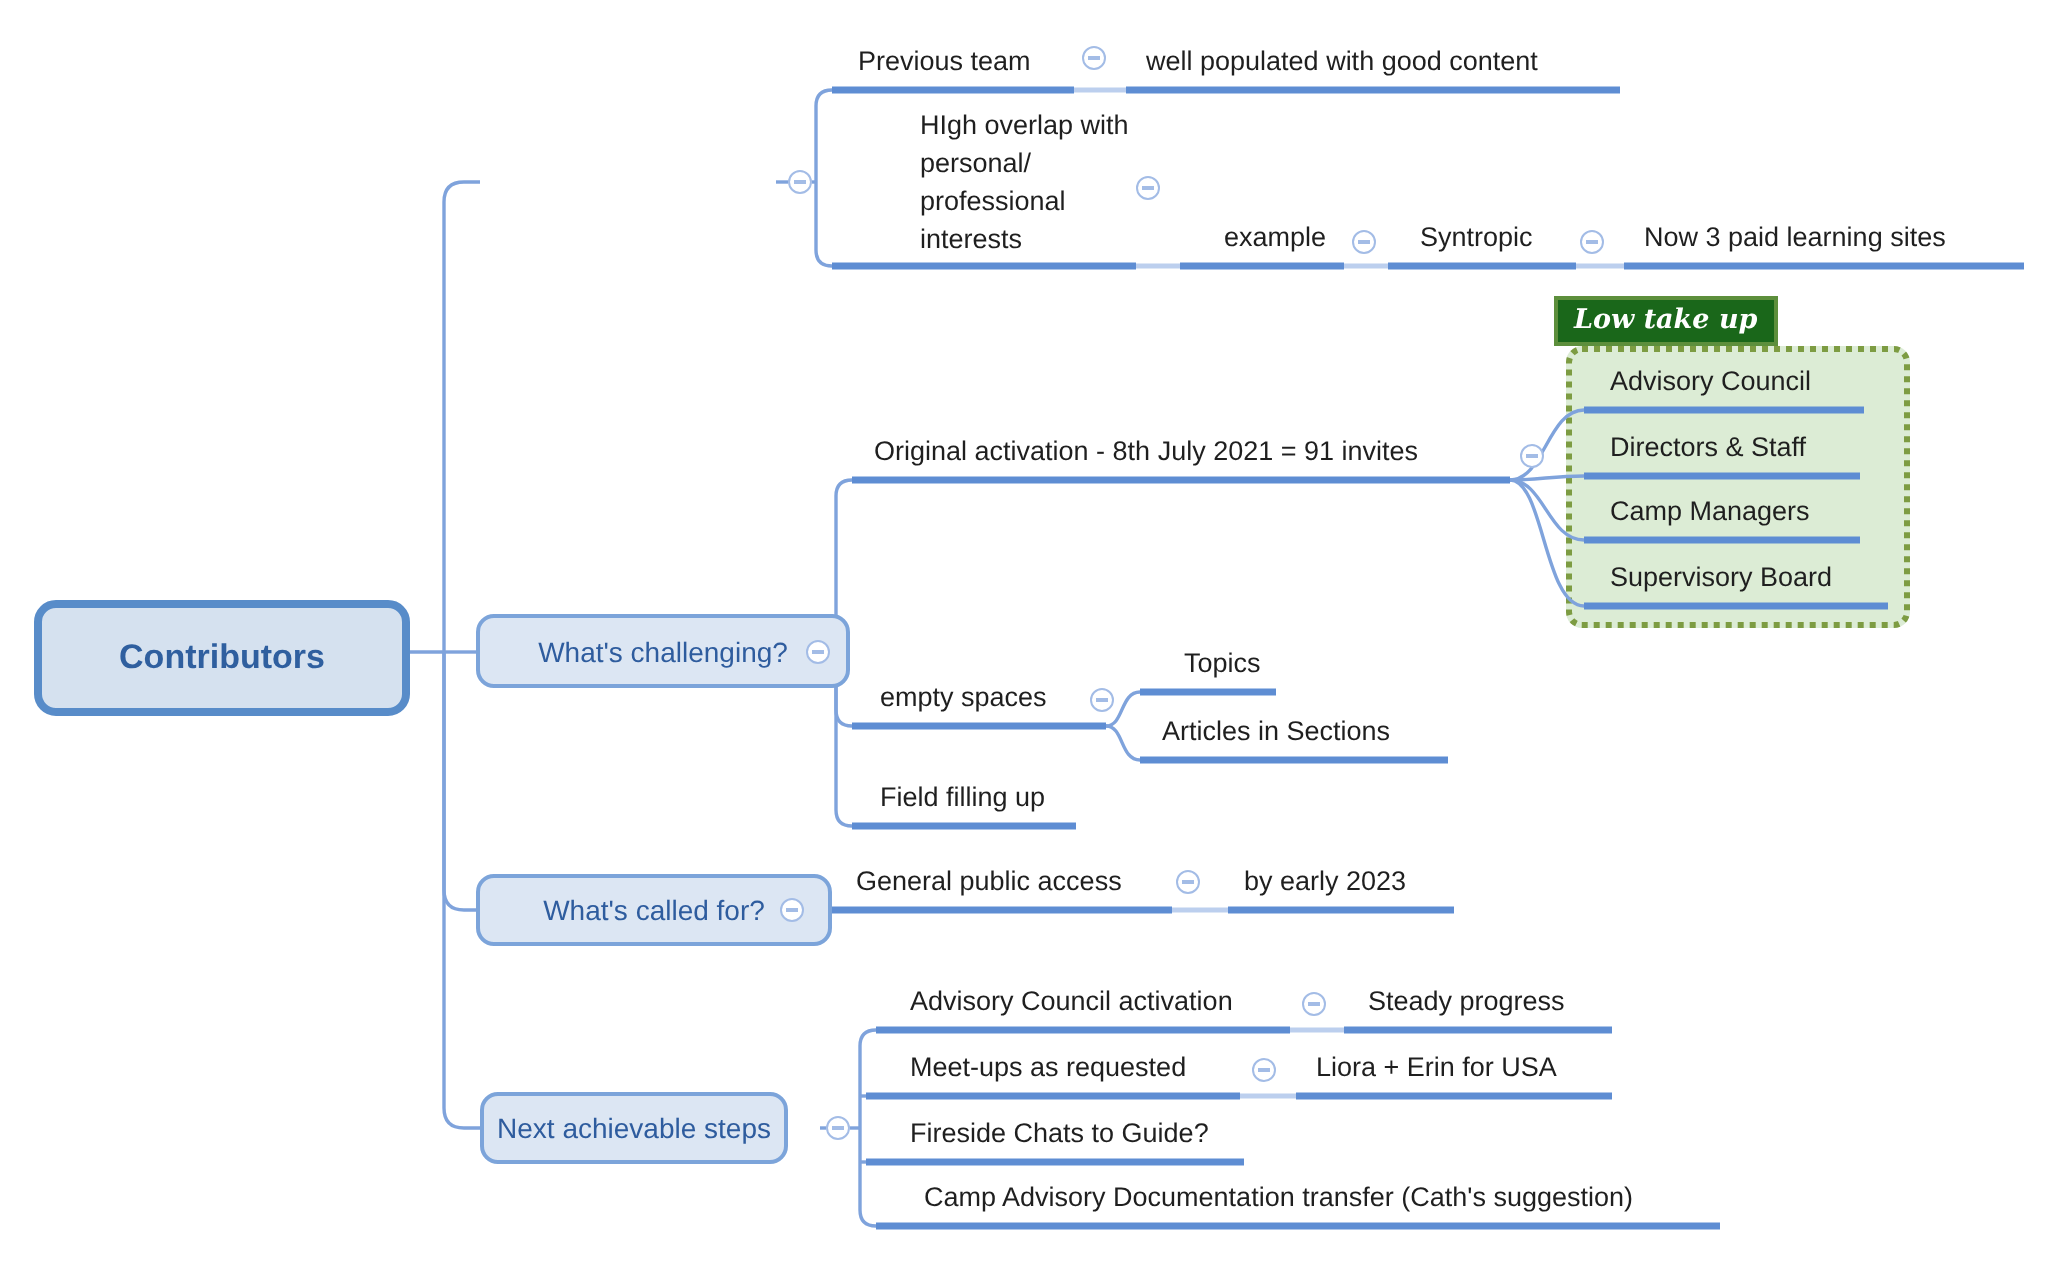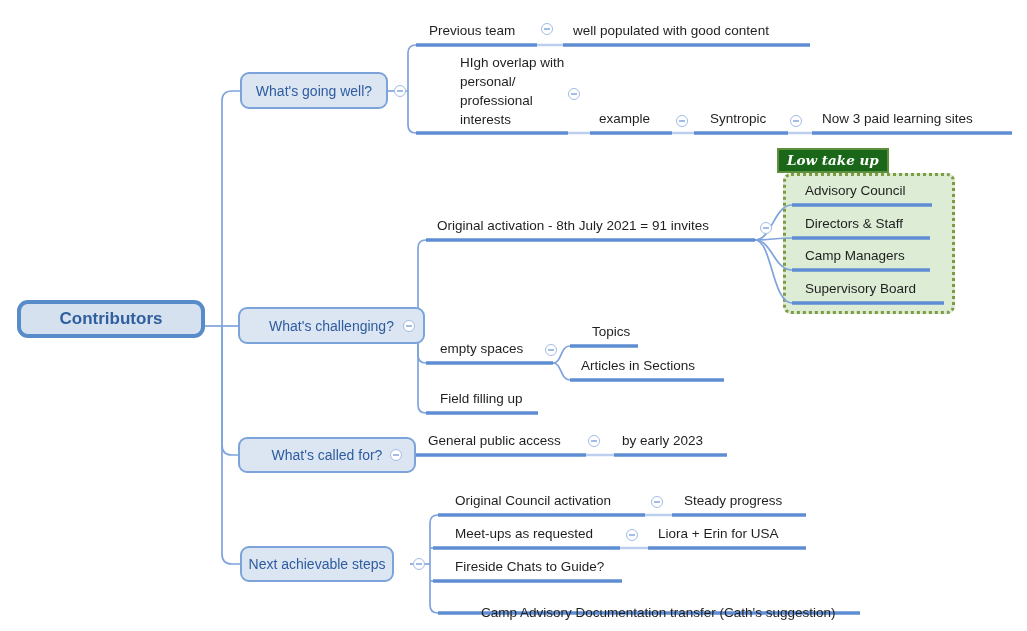--- a/index.html
+++ b/index.html
@@ -121,70 +121,67 @@
       <path class="t" d="M 645 515 H 672"></path>
       <path class="u" d="M 672 515 H 806"></path>
       <path class="u" d="M 433 548 H 620"></path>
       <path class="t" d="M 620 548 H 648"></path>
       <path class="u" d="M 648 548 H 806"></path>
       <path class="u" d="M 433 581 H 622"></path>
       <path class="u" d="M 438 613 H 860"></path>
     </g>
   </svg>
 
-  <div class="root-node" style="left:17px; top:300px; width:188px; height:38px;">
+  <div class="root-node" style="left:17px; top:300px; width:188px; height:58px;">
     <span>Contributors</span>
   </div>
 
-  <div class="node" style="left:240px; top:72px; width:148px; height:37px;">
-    <span>What's going well?</span>
-  </div>
 
   <div class="node" style="left:238px; top:307px; width:187px; height:37px;">
     <span>What's challenging?</span>
   </div>
 
   <div class="node" style="left:238px; top:437px; width:178px; height:36px;">
     <span>What's called for?</span>
   </div>
 
   <div class="node" style="left:240px; top:546px; width:154px; height:36px;">
     <span>Next achievable steps</span>
   </div>
 
   <div class="lbl" style="left:429px; top:22px;">Previous team</div>
   <div class="lbl" style="left:573px; top:22px;">well populated with good content</div>
   <div class="lbl wrap" style="left:429px; top:53px;margin-left:31px;">HIgh overlap with
 personal/
 professional
 interests</div>
-  <div class="lbl" style="left:599px; top:110px;text-align:center;">example</div>
+  <div class="lbl" style="left:612px; top:110px;text-align:center;">example</div>
   <div class="lbl" style="left:710px; top:110px;">Syntropic</div>
   <div class="lbl" style="left:822px; top:110px;">Now 3 paid learning sites</div>
 
   <div class="lbl" style="left:437px; top:217px;">Original activation - 8th July 2021 = 91 invites</div>
   <div class="group-label">Low take up</div>
   <div class="lbl" style="left:805px; top:182px;text-align:center;">Advisory Council</div>
   <div class="lbl" style="left:805px; top:215px;">Directors &amp; Staff</div>
   <div class="lbl" style="left:805px; top:247px;">Camp Managers</div>
   <div class="lbl" style="left:805px; top:280px;">Supervisory Board</div>
   <div class="lbl" style="left:440px; top:340px;">empty spaces</div>
   <div class="lbl" style="left:581px; top:323px;margin-left:11px;">Topics</div>
   <div class="lbl" style="left:581px; top:357px;">Articles in Sections</div>
   <div class="lbl" style="left:440px; top:390px;">Field filling up</div>
 
   <div class="lbl" style="left:428px; top:432px;">General public access</div>
   <div class="lbl" style="left:622px; top:432px;">by early 2023</div>
 
-  <div class="lbl" style="left:455px; top:492px;">Original Council activation</div>
+  <div class="lbl" style="left:455px; top:492px;">Advisory Council activation</div>
   <div class="lbl" style="left:684px; top:492px;">Steady progress</div>
   <div class="lbl" style="left:455px; top:525px;">Meet-ups as requested</div>
   <div class="lbl" style="left:658px; top:525px;">Liora + Erin for USA</div>
   <div class="lbl" style="left:455px; top:558px;">Fireside Chats to Guide?</div>
-  <div class="lbl" style="left:481px; top:590px;margin-top:14px;">Camp Advisory Documentation transfer (Cath's suggestion)</div>
+  <div class="lbl" style="left:462px; top:590px;">Camp Advisory Documentation transfer (Cath's suggestion)</div>
 
   <div class="collapse" style="left:394px; top:85px;"></div>
   <div class="collapse" style="left:541px; top:23px;"></div>
   <div class="collapse" style="left:568px; top:88px;"></div>
   <div class="collapse" style="left:676px; top:115px;"></div>
   <div class="collapse" style="left:790px; top:115px;"></div>
   <div class="collapse" style="left:403px; top:320px;"></div>
   <div class="collapse" style="left:760px; top:222px;"></div>
   <div class="collapse" style="left:545px; top:344px;"></div>
   <div class="collapse" style="left:390px; top:449px;"></div>

